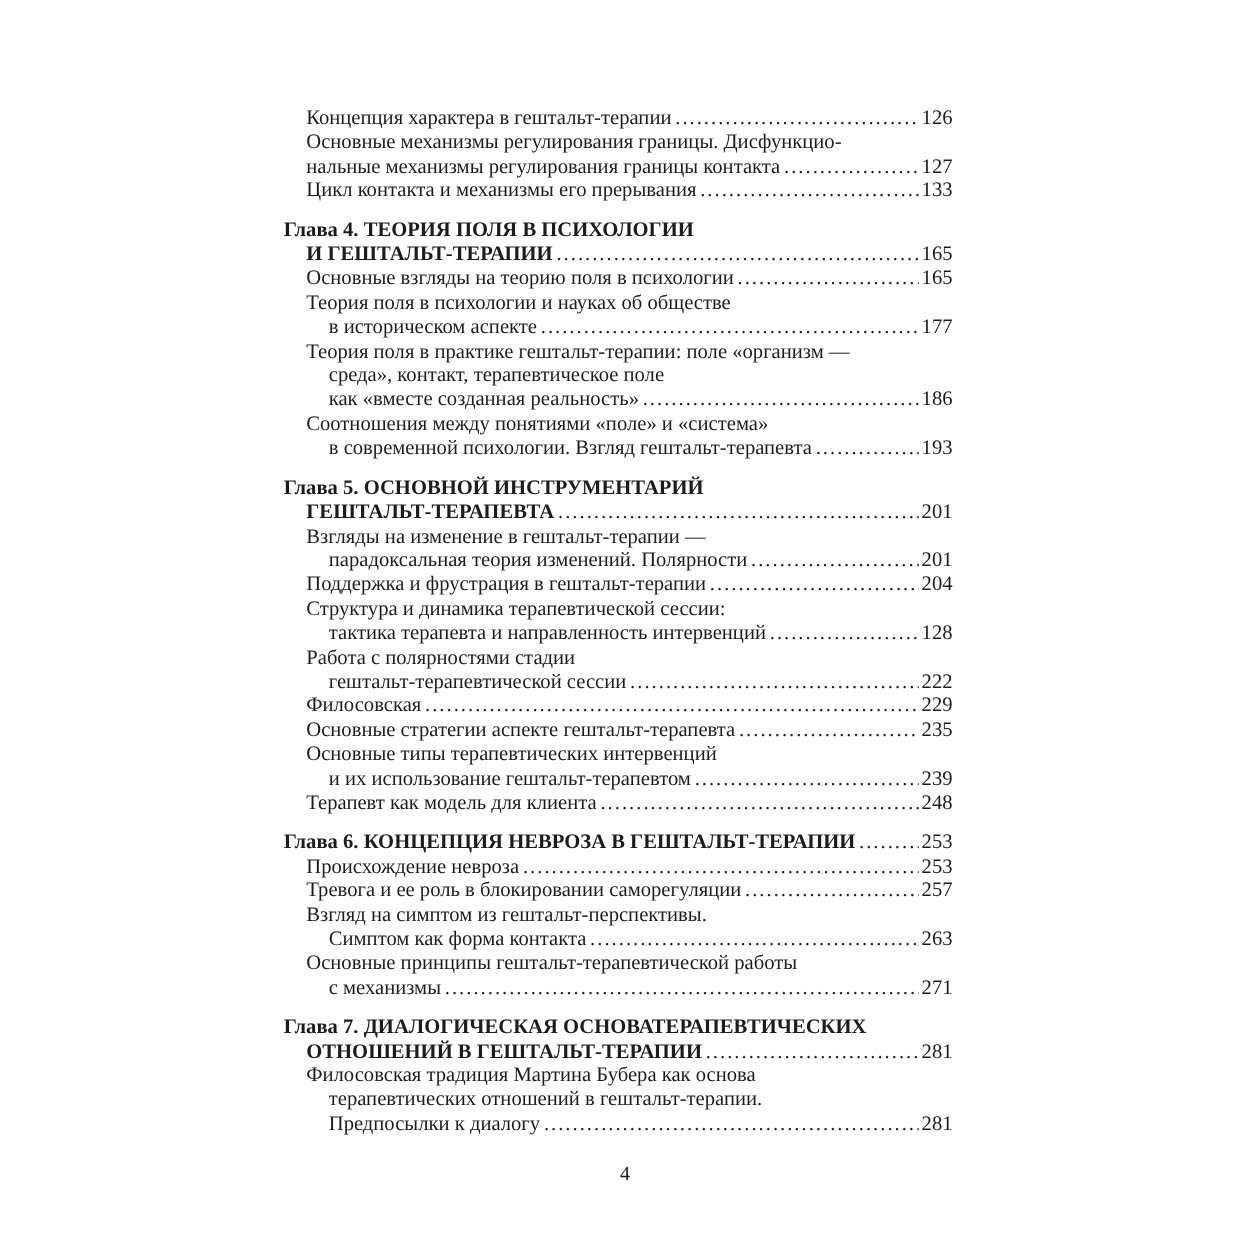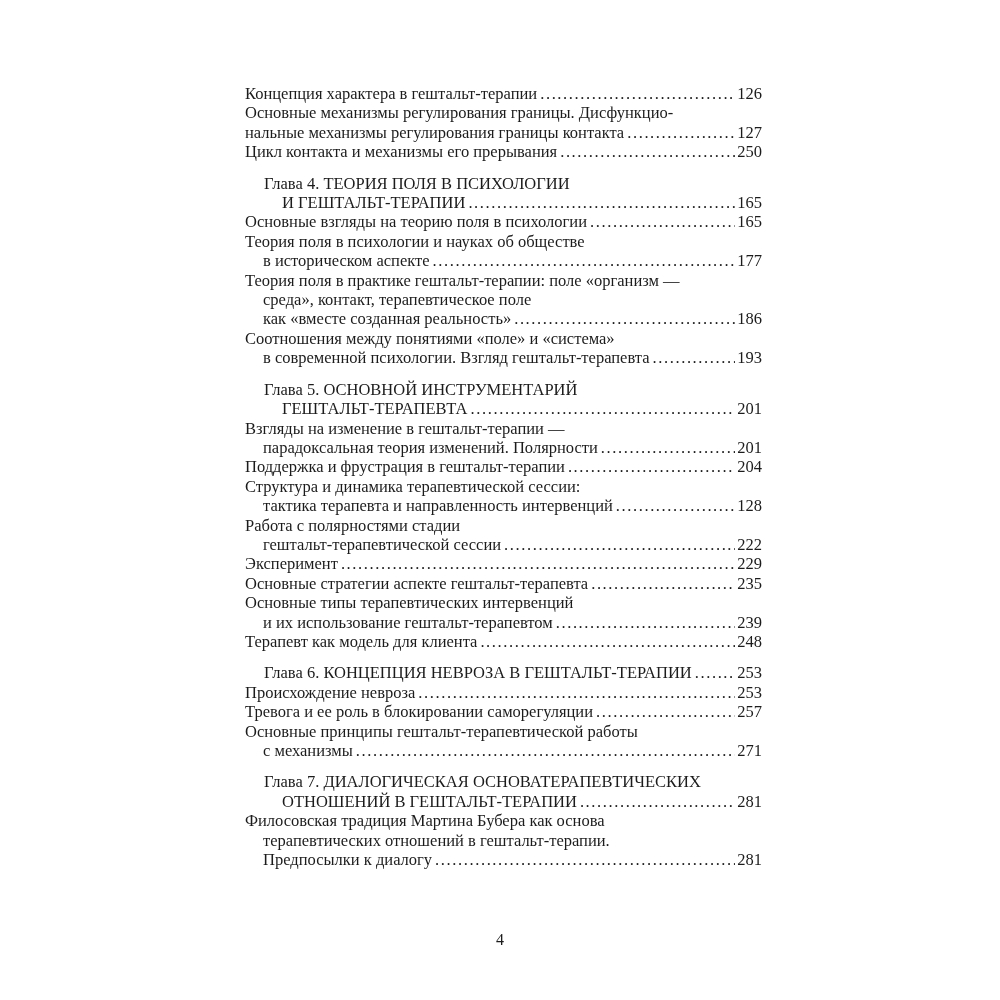--- a/index.html
+++ b/index.html
@@ -17,21 +17,21 @@
     overflow: hidden;
   }
   .toc {
     position: absolute;
     left: 227px;
     top: 84px;
     width: 535px;
   }
   .entry { }
   .entry.chapter { margin-top: 12px; }
-  .entry.chapter .txt { font-weight: normal; margin-left: 37px; }
+  .entry.chapter .txt { font-weight: bold; }
   .line {
     display: flex;
     align-items: baseline;
     font-size: 16.5px;
     line-height: 19.4px;
     white-space: nowrap;
   }
   .line.i1 { padding-left: 18px; }
   .line.i2 { padding-left: 36px; }
   .txt { flex: 0 0 auto; }
@@ -80,21 +80,21 @@
         <div class="line i1">
           <span class="txt">нальные механизмы регулирования границы контакта</span>
           <span class="leader"></span>
           <span class="pg">127</span>
         </div>
       </div>
       <div class="entry section">
         <div class="line i1">
           <span class="txt">Цикл контакта и механизмы его прерывания</span>
           <span class="leader"></span>
-          <span class="pg">250</span>
+          <span class="pg">133</span>
         </div>
       </div>
       <div class="entry chapter">
         <div class="line i0">
           <span class="txt">Глава 4. ТЕОРИЯ ПОЛЯ В ПСИХОЛОГИИ</span>
         </div>
         <div class="line i1">
           <span class="txt">И ГЕШТАЛЬТ-ТЕРАПИИ</span>
           <span class="leader"></span>
           <span class="pg">165</span>
@@ -182,21 +182,21 @@
           <span class="txt">Работа с полярностями стадии</span>
         </div>
         <div class="line i2">
           <span class="txt">гештальт-терапевтической сессии</span>
           <span class="leader"></span>
           <span class="pg">222</span>
         </div>
       </div>
       <div class="entry section">
         <div class="line i1">
-          <span class="txt">Эксперимент</span>
+          <span class="txt">Филосовская</span>
           <span class="leader"></span>
           <span class="pg">229</span>
         </div>
       </div>
       <div class="entry section">
         <div class="line i1">
           <span class="txt">Основные стратегии аспекте гештальт-терапевта</span>
           <span class="leader"></span>
           <span class="pg">235</span>
         </div>
@@ -230,20 +230,30 @@
           <span class="txt">Происхождение невроза</span>
           <span class="leader"></span>
           <span class="pg">253</span>
         </div>
       </div>
       <div class="entry section">
         <div class="line i1">
           <span class="txt">Тревога и ее роль в блокировании саморегуляции</span>
           <span class="leader"></span>
           <span class="pg">257</span>
+        </div>
+      </div>
+      <div class="entry section">
+        <div class="line i1">
+          <span class="txt">Взгляд на симптом из гештальт-перспективы.</span>
+        </div>
+        <div class="line i2">
+          <span class="txt">Симптом как форма контакта</span>
+          <span class="leader"></span>
+          <span class="pg">263</span>
         </div>
       </div>
       <div class="entry section">
         <div class="line i1">
           <span class="txt">Основные принципы гештальт-терапевтической работы</span>
         </div>
         <div class="line i2">
           <span class="txt">с механизмы</span>
           <span class="leader"></span>
           <span class="pg">271</span>

